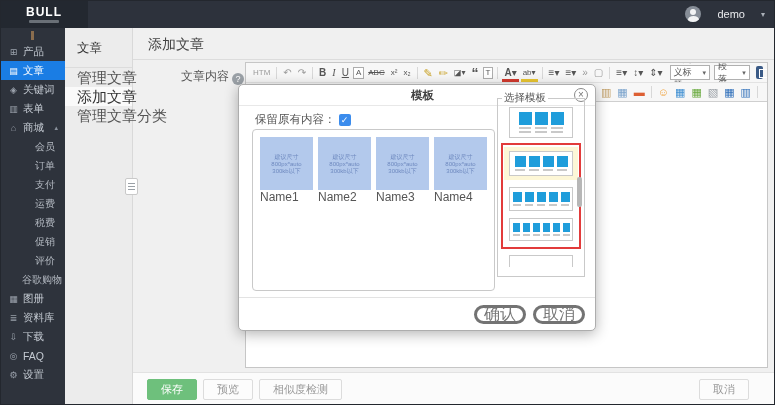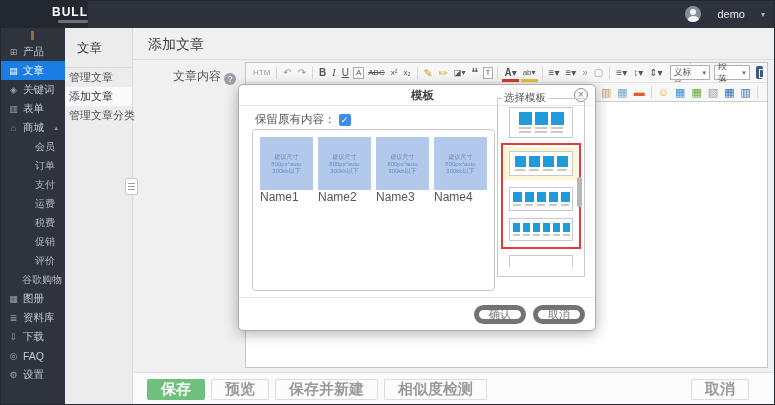--- a/index.html
+++ b/index.html
@@ -3,21 +3,21 @@
 <meta charset="utf-8">
 <style>
   * { box-sizing: border-box; margin: 0; padding: 0; }
   body { font-family: "Liberation Sans", "DejaVu Sans", sans-serif; background:#555; }
   .screen { position:relative; width:775px; height:405px; background:#f0f0f0; overflow:hidden; }
   .frame { position:absolute; inset:0; border:1px solid #23272e; pointer-events:none; z-index:60; }
 
   
   .topbar { position:absolute; left:0; top:0; width:775px; height:28px; background:#2d323c; z-index:30; }
   .logo { position:absolute; left:0; top:0; width:88px; height:28px; background:#232830;
-          display:flex; flex-direction:column; align-items:flex-end; justify-content:center; }
+          display:flex; flex-direction:column; align-items:center; justify-content:center; }
   .brand { color:#fff; font-weight:bold; font-size:12px; letter-spacing:1px; line-height:12px; }
   .brand-sub { width:30px; height:3px; background:#6a7077; margin-top:2px; border-radius:1px; }
   .user { position:absolute; right:10px; top:0; height:28px; display:flex; align-items:center; gap:16px; cursor:pointer; }
   .avatar { position:relative; width:16px; height:16px; border-radius:50%; background:#878e98; overflow:hidden; }
   .avatar::before { content:""; position:absolute; left:5px; top:3px; width:6px; height:6px; border-radius:50%; background:#f2f3f4; }
   .avatar::after { content:""; position:absolute; left:2.5px; top:10px; width:11px; height:7px; border-radius:50% 50% 0 0; background:#f2f3f4; }
   .user-name { color:#e8eaed; font-size:11px; }
   .user-arrow { color:#aab0b8; font-size:8px; }
 
   
@@ -28,33 +28,33 @@
   .nav-icon { width:13px; font-size:9px; color:#9aa1ab; margin-right:3px; text-align:center; }
   .nav-label { white-space:nowrap; }
   .nav-arrow { margin-left:auto; margin-right:7px; font-size:7px; color:#8a919c; }
   .nav-item.active { background:#1a7de4; color:#fff; }
   .nav-item.active .nav-icon { color:#fff; }
   .nav-item.sub { padding-left:19px; color:#b4bac2; font-size:10px; }
 
   
   .submenu { position:absolute; left:65px; top:28px; width:68px; height:377px; background:#ececec; border-right:1px solid #d9d9d9; z-index:20; }
   .submenu-title { font-size:12.5px; color:#333; padding:12px 0 10px 12px; border-bottom:1px solid #dcdcdc; }
-  .submenu-item { height:19px; line-height:19px; padding-left:4px; font-size:11px; color:#555; cursor:pointer; white-space:nowrap; }
+  .submenu-item { height:19px; line-height:19px; padding-left:12px; font-size:15px; color:#555; cursor:pointer; white-space:nowrap; }
   .submenu-item:first-of-type { margin-top:4px; }
   .submenu-item.active { background:#fafafa; color:#333; }
   .collapse-btn { position:absolute; left:125px; top:178px; width:13px; height:17px; background:#fff;
                   border:1px solid #c9c9c9; border-radius:2px; z-index:21; cursor:pointer;
                   display:flex; flex-direction:column; justify-content:center; align-items:center; gap:2px; }
   .collapse-btn i { display:block; width:7px; height:1px; background:#9aa0a6; }
 
   
   .page-header { position:absolute; left:133px; top:28px; right:0; height:32px; border-bottom:1px solid #dcdcdc; background:#f0f0f0; z-index:5;}
   .page-title { font-size:14px; color:#444; line-height:32px; padding-left:15px; }
   .content { position:absolute; left:133px; top:60px; right:0; bottom:33px; background:#f0f0f0; }
-  .field-label { position:absolute; left:0; top:8px; width:103px; text-align:right; font-size:12px; color:#555; }
+  .field-label { position:absolute; left:8px; top:8px; width:103px; text-align:right; font-size:12px; color:#555; }
   .help { display:inline-block; width:12px; height:12px; border-radius:50%; background:#9aa0a6; color:#fff;
           font-size:9px; line-height:12px; text-align:center; margin-left:3px; vertical-align:-2px; }
 
   
   .editor { position:absolute; left:112px; top:2px; width:523px; height:306px; border:1px solid #c6c6c6; background:#fff; display:flex; flex-direction:column; }
   .trow { display:flex; align-items:center; background:#f7f7f7; padding:0 4px; flex:0 0 auto; }
   .r1 { height:20px; border-bottom:1px solid #e3e3e3; overflow:hidden; }
   .r2 { height:19px; border-bottom:1px solid #cfcfcf; justify-content:flex-end; padding-right:6px; }
   .ebody { flex:1; background:#fff; }
   .tbtn { font-size:10px; color:#555; padding:0 2px; margin:0 1px; cursor:pointer; white-space:nowrap; line-height:18px; }
@@ -77,22 +77,22 @@
   .fullscreen { margin-left:6px; width:13px; height:13px; background:#3a5a86; border-radius:2px; position:relative; cursor:pointer; }
   .fullscreen::before { content:""; position:absolute; left:3px; top:3px; width:7px; height:7px; border:1px solid #fff; }
   .r2 .tbtn { font-size:11px; line-height:17px; }
   .c1{color:#4a7ebb} .cw{color:#2b579a;font-weight:bold;font-size:10px}
   .c2{color:#bf9a5f} .c3{color:#7aa3cc} .c4{color:#dd5f33} .c5{color:#f0a13a}
   .c6{color:#3f8fd2} .c7{color:#67a93c} .c8{color:#9aa0a6} .c9{color:#2f6fba}
 
   
   .footer { position:absolute; left:133px; bottom:0; right:0; height:33px; background:#fbfbfb; border-top:1px solid #e2e2e2;
             display:flex; align-items:center; padding-left:14px; gap:6px; z-index:5; }
-  .btn { height:21px; padding:0 13px; font-size:15px; border:1px solid #dcdcdc; background:#fcfcfc; color:#999;
-         border-radius:2px; display:inline-flex; align-items:center; cursor:pointer; white-space:nowrap;font-weight:bold; }
+  .btn { height:21px; padding:0 13px; font-size:11px; border:1px solid #dcdcdc; background:#fcfcfc; color:#999;
+         border-radius:2px; display:inline-flex; align-items:center; cursor:pointer; white-space:nowrap; }
   .btn.green { background:#6ec07c; border-color:#6ec07c; color:#fff; }
   .btn.right { margin-left:auto; margin-right:26px; }
 
   
   .modal { position:absolute; left:238px; top:84px; width:358px; height:247px; background:#fff;
            border:1px solid #adadad; border-radius:5px; box-shadow:0 3px 14px rgba(0,0,0,.3); z-index:40; }
   .m-head { height:21px; border-bottom:1px solid #e8e8e8; }
   .m-title { font-size:11.5px; font-weight:bold; color:#444; line-height:21px; padding-left:11px;text-align:center; }
   .m-close { position:absolute; top:3px; right:7px; width:14px; height:14px; border:1.5px solid #8a8a8a; border-radius:50%;
              color:#777; font-size:10px; line-height:11px; text-align:center; cursor:pointer; background:#fff; }
@@ -114,22 +114,22 @@
   .cell { display:flex; flex-direction:column; align-items:center; gap:2px; }
   .blk { background:#1f9ddb; }
   .ln { background:#c9c9c9; height:2px; }
   .red-group { border:2px solid #e23b3b; margin-top:5px; padding:2px 1px 6px; }
   .sel-row { background:#fdf7d7; padding:4px 4px; }
   .mt { margin-top:7px; }
   .partial { margin-top:6px; height:12px; border-bottom:none; }
   .scrollthumb { position:absolute; right:2px; top:72px; width:5px; height:30px; background:#b7b7b7; border-radius:2px; }
   .m-foot { position:absolute; left:0; right:0; bottom:0; height:33px; border-top:1px solid #e3e3e3;
             display:flex; justify-content:flex-end; align-items:center; gap:7px; padding-right:10px; }
-  .m-btn { width:52px; height:19px; border:5px solid #737373; border-radius:10px; background:#fff; color:#777;
-           font-size:11px; display:flex; align-items:center; justify-content:center; cursor:pointer; }
+  .m-btn { width:52px; height:19px; border:3px solid #737373; border-radius:10px; background:#fff; color:#777;
+           font-size:16px; display:flex; align-items:center; justify-content:center; cursor:pointer; }
 </style>
 </head>
 <body>
 
 <div class="screen">
   <div class="frame"></div>
 
   <div class="topbar">
     <div class="logo">
       <span class="brand">BULL</span>
@@ -392,21 +392,20 @@
           <span class="tbtn sep"></span>
 
       </div>
       <div class="ebody"></div>
     </div>
   </div>
 
   <div class="footer">
     <span class="btn green">保存</span>
     <span class="btn">预览</span>
-    <span class="btn">保存并新建</span>
     <span class="btn">相似度检测</span>
     <span class="btn right">取消</span>
   </div>
 
   <div class="modal">
     <div class="m-head">
       <div class="m-title">模板</div>
       <div class="m-close">×</div>
     </div>
 

